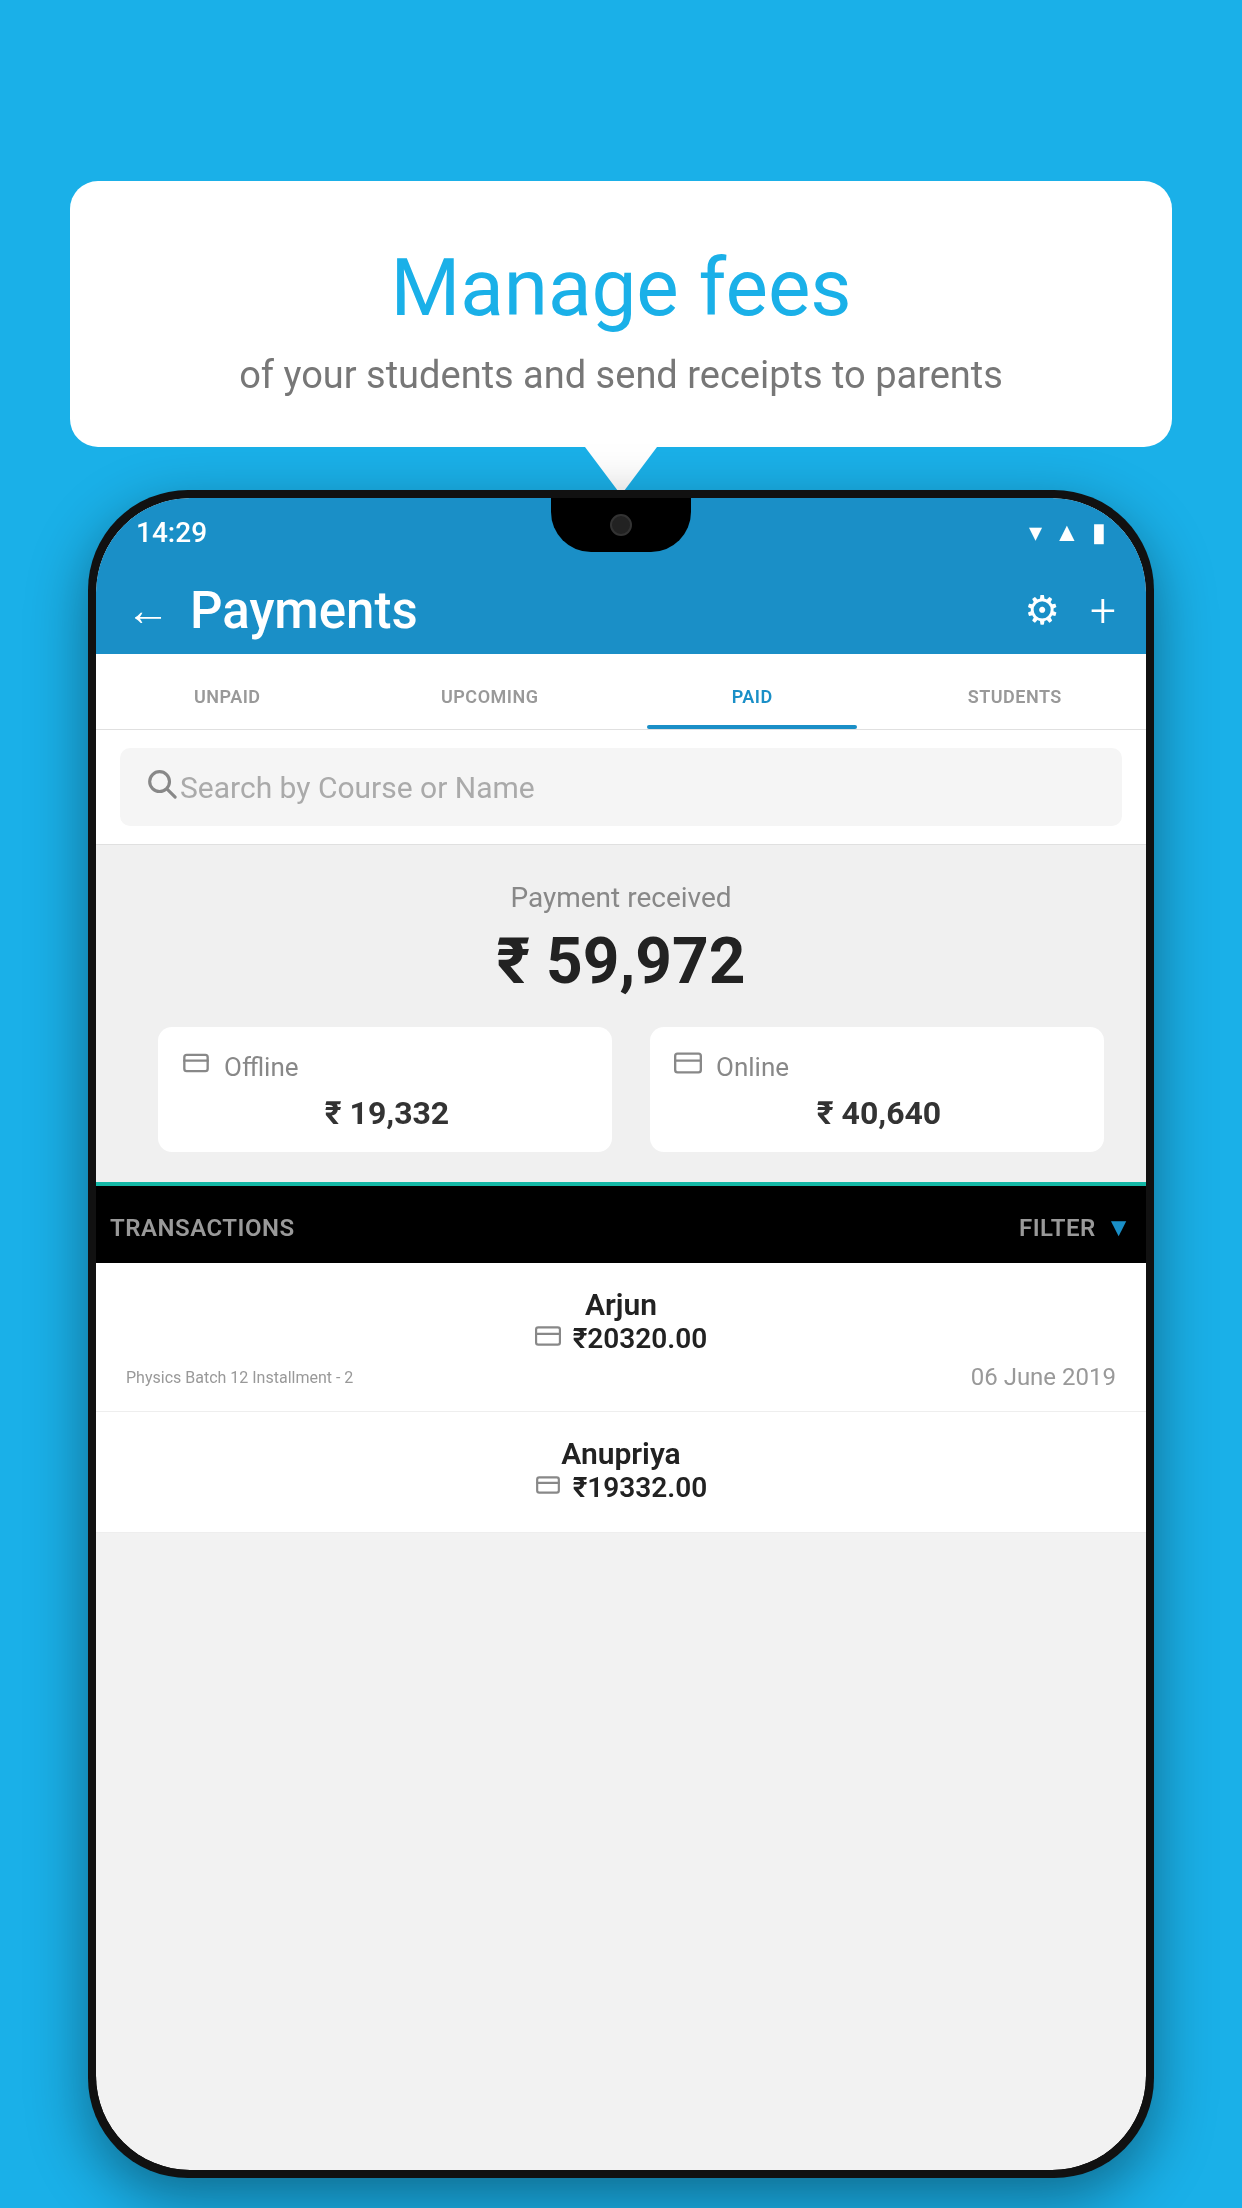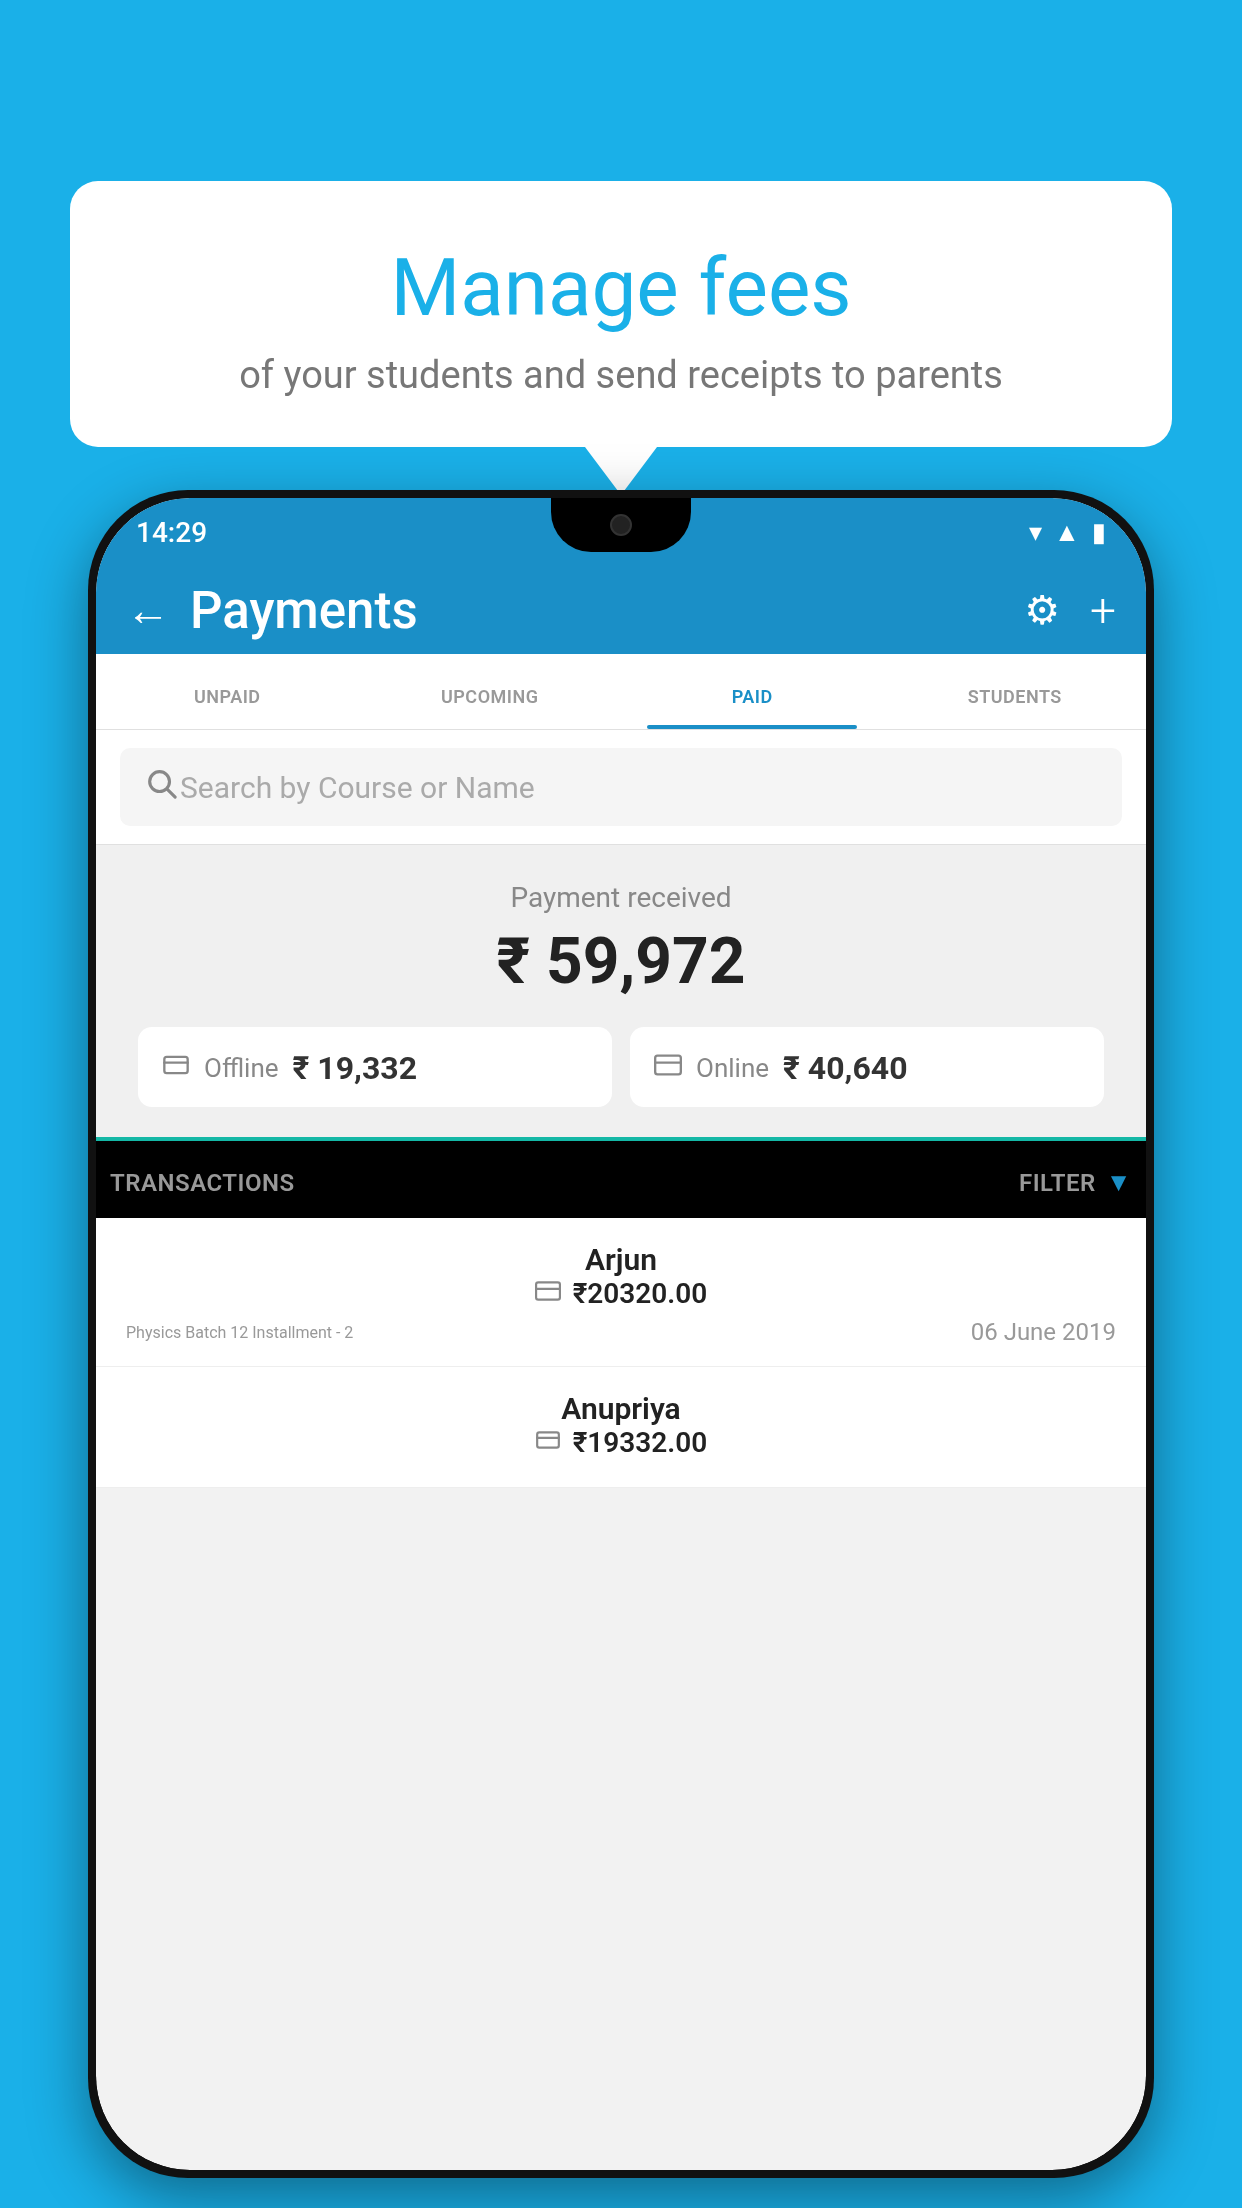--- a/index.html
+++ b/index.html
@@ -244,22 +244,23 @@
       display: flex;
       gap: 18px;
       padding: 0 18px;
     }
     .payment-card {
       flex: 1;
       background: #fff;
       border-radius: 14px;
       padding: 22px 24px 20px;
       display: flex;
-      flex-direction: row;
+      flex-direction: column;
       gap: 10px;
+      margin-left: 20px;
     }
     .card-header {
       display: flex;
       align-items: center;
       gap: 14px;
       color: #888;
       font-size: 26px;
     }
     .card-icon {
       font-size: 28px;

